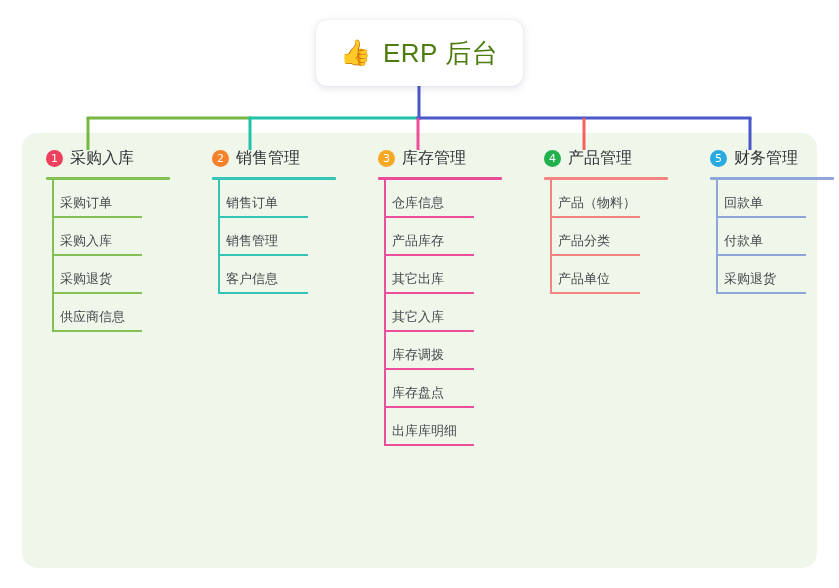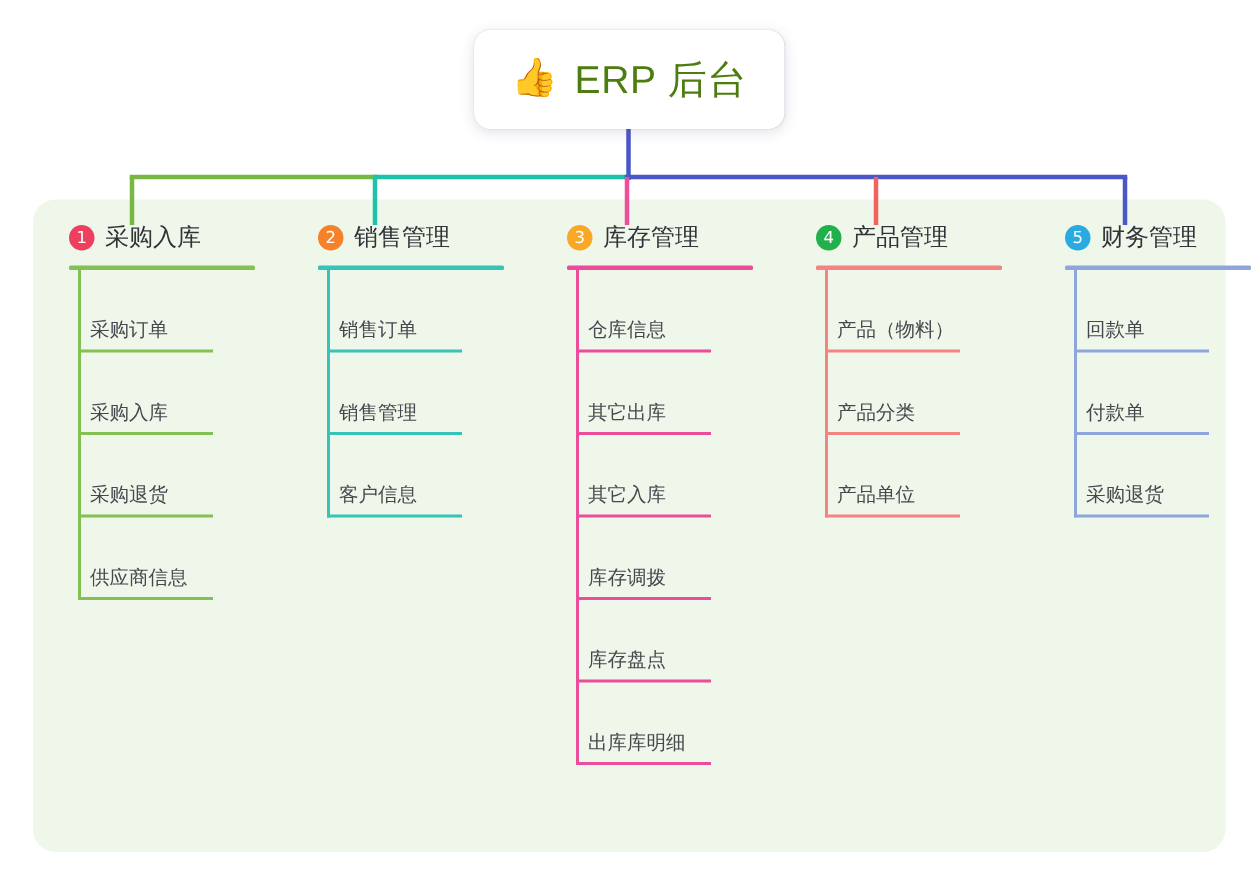--- a/index.html
+++ b/index.html
@@ -114,21 +114,21 @@
   }
   .spine {
     position: absolute;
     left: 22px;
     top: 0;
     bottom: 0;
     width: 2px;
   }
   .leaf {
     position: relative;
-    height: 55px;
+    height: 38px;
     box-sizing: border-box;
     padding-left: 30px;
     display: flex;
     align-items: flex-end;
     text-align: center;
   }
   .leaf-label {
     font-size: 13px;
     color: #45484d;
     white-space: nowrap;
@@ -221,20 +221,24 @@
           <span class="head-label">库存管理</span>
         </div>
         <div class="head-rule" style="background: rgb(236, 77, 155);"></div>
         <div class="leaves">
           <div class="spine" style="background: rgb(236, 77, 155);"></div>
           <div class="leaf">
             <span class="leaf-label">仓库信息</span>
             <div class="leaf-rule" style="background: rgb(236, 77, 155);"></div>
           </div>
           <div class="leaf">
+            <span class="leaf-label">产品库存</span>
+            <div class="leaf-rule" style="background: rgb(236, 77, 155);"></div>
+          </div>
+          <div class="leaf">
             <span class="leaf-label">其它出库</span>
             <div class="leaf-rule" style="background: rgb(236, 77, 155);"></div>
           </div>
           <div class="leaf">
             <span class="leaf-label">其它入库</span>
             <div class="leaf-rule" style="background: rgb(236, 77, 155);"></div>
           </div>
           <div class="leaf">
             <span class="leaf-label">库存调拨</span>
             <div class="leaf-rule" style="background: rgb(236, 77, 155);"></div>

